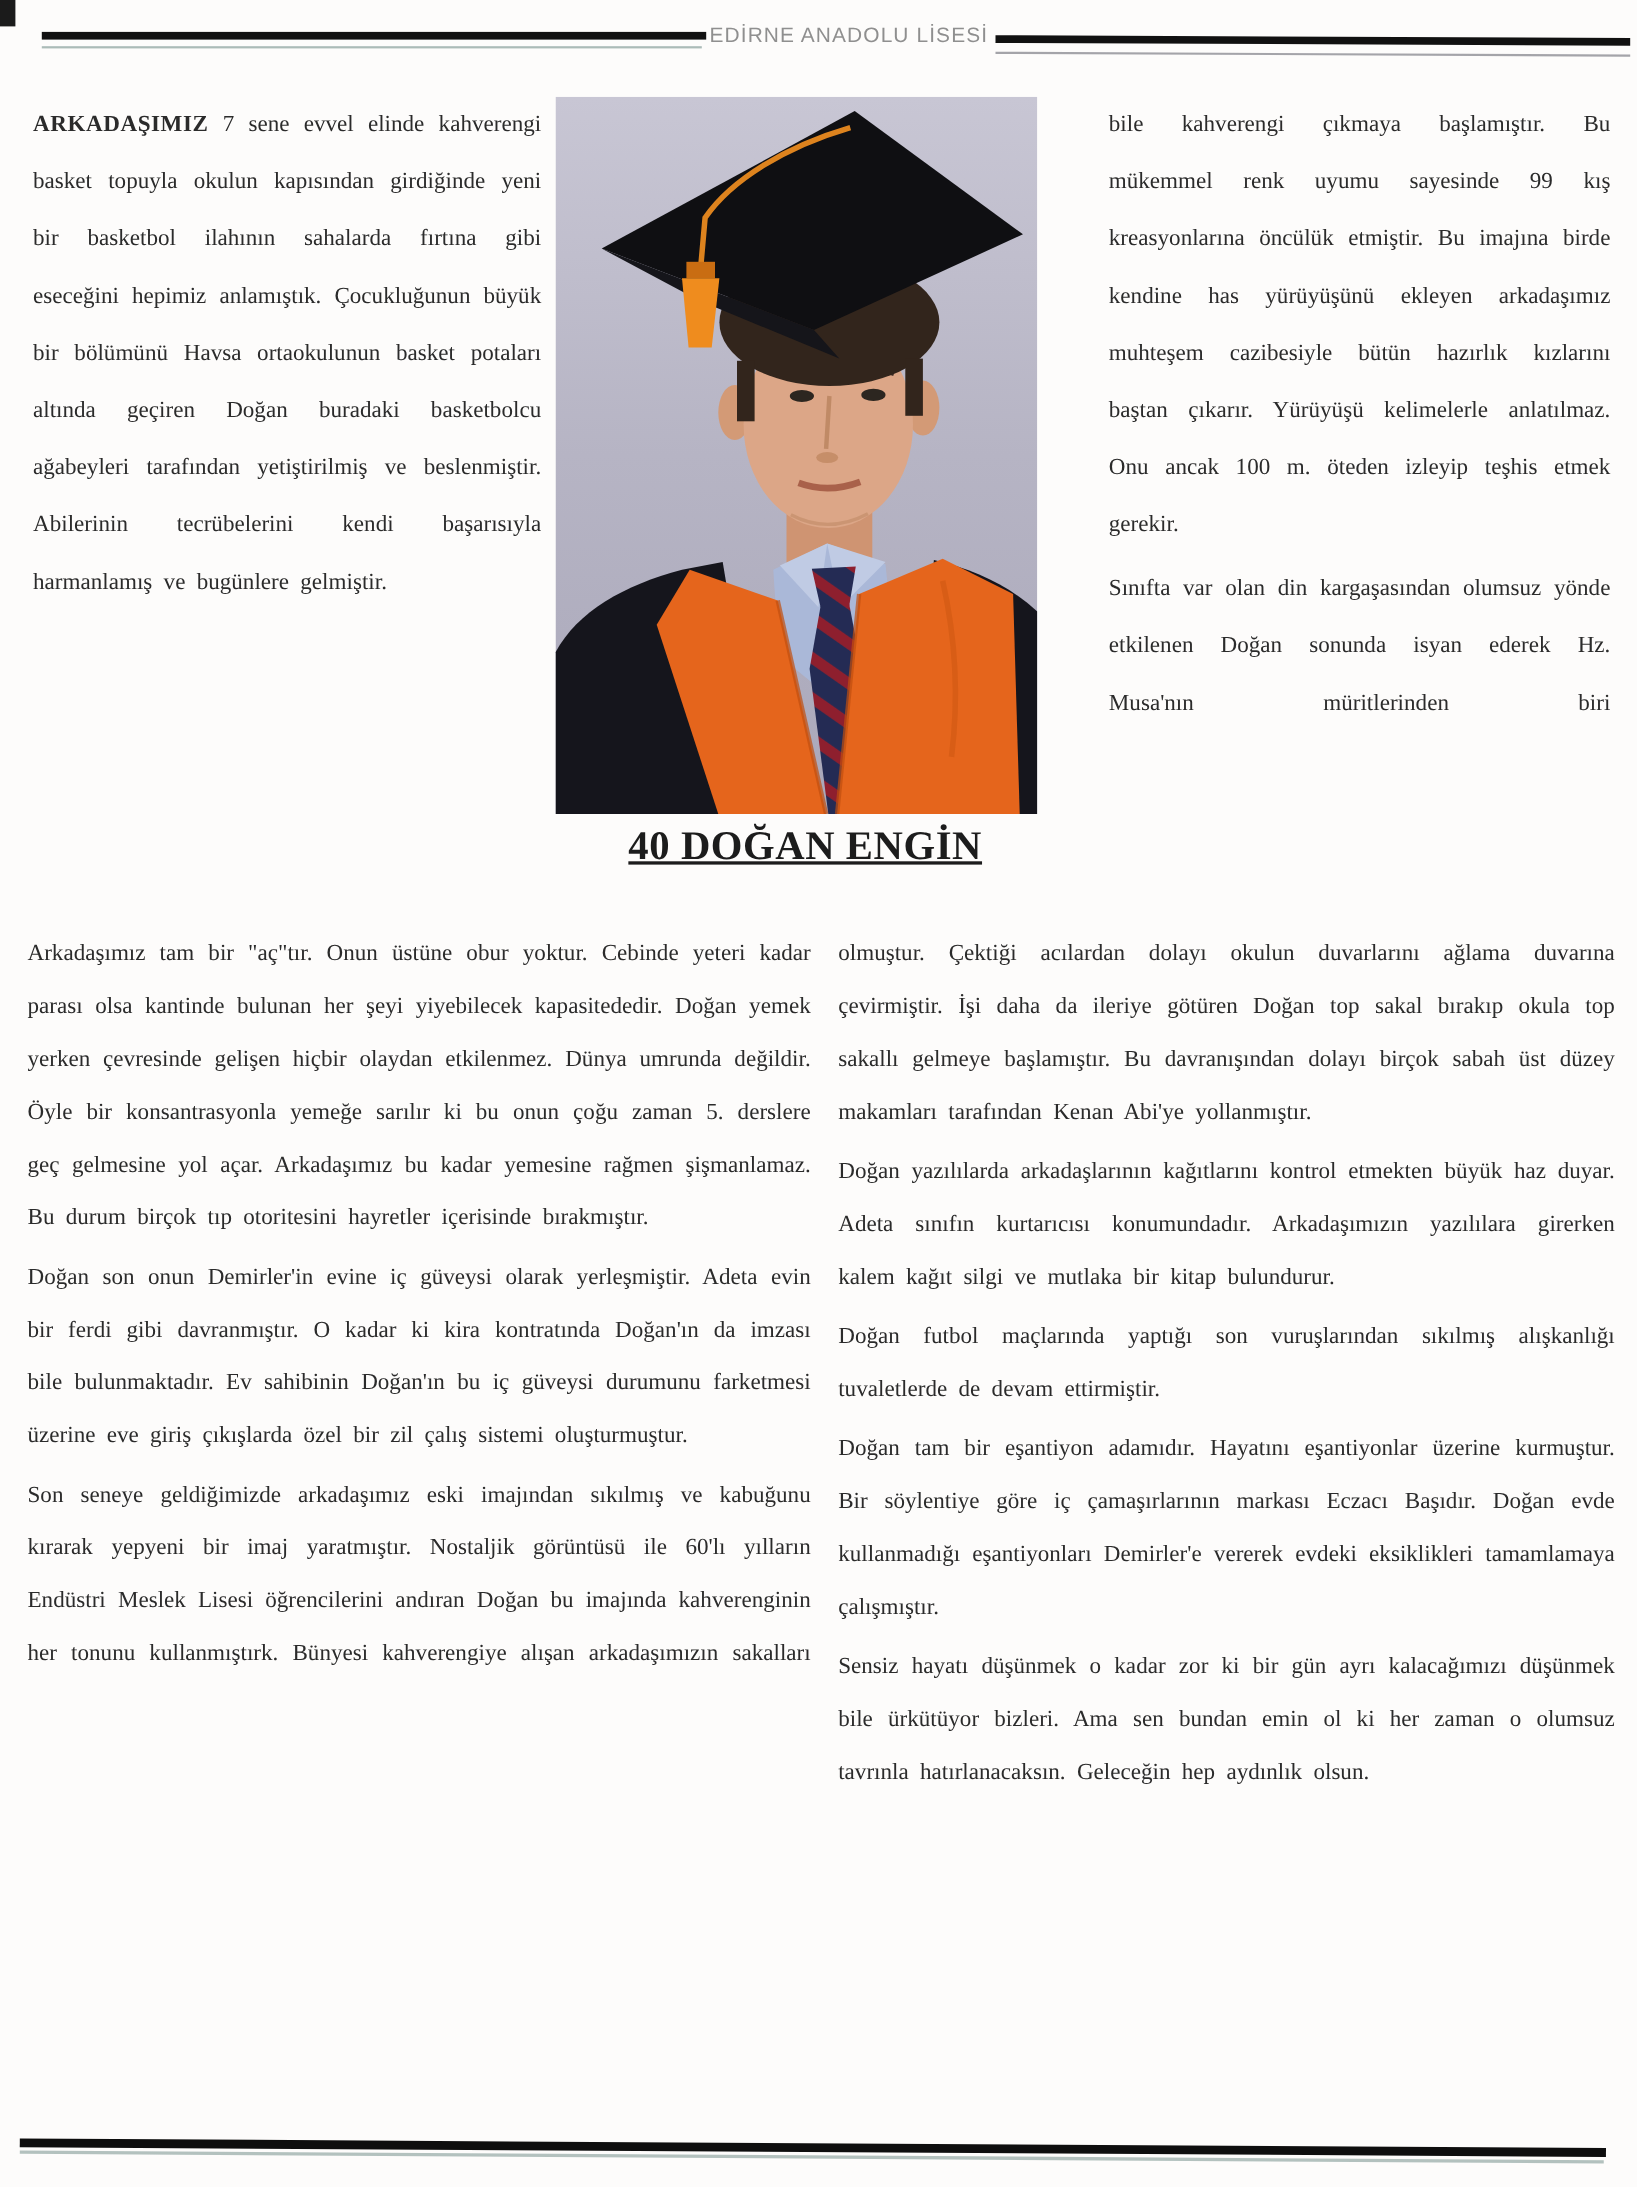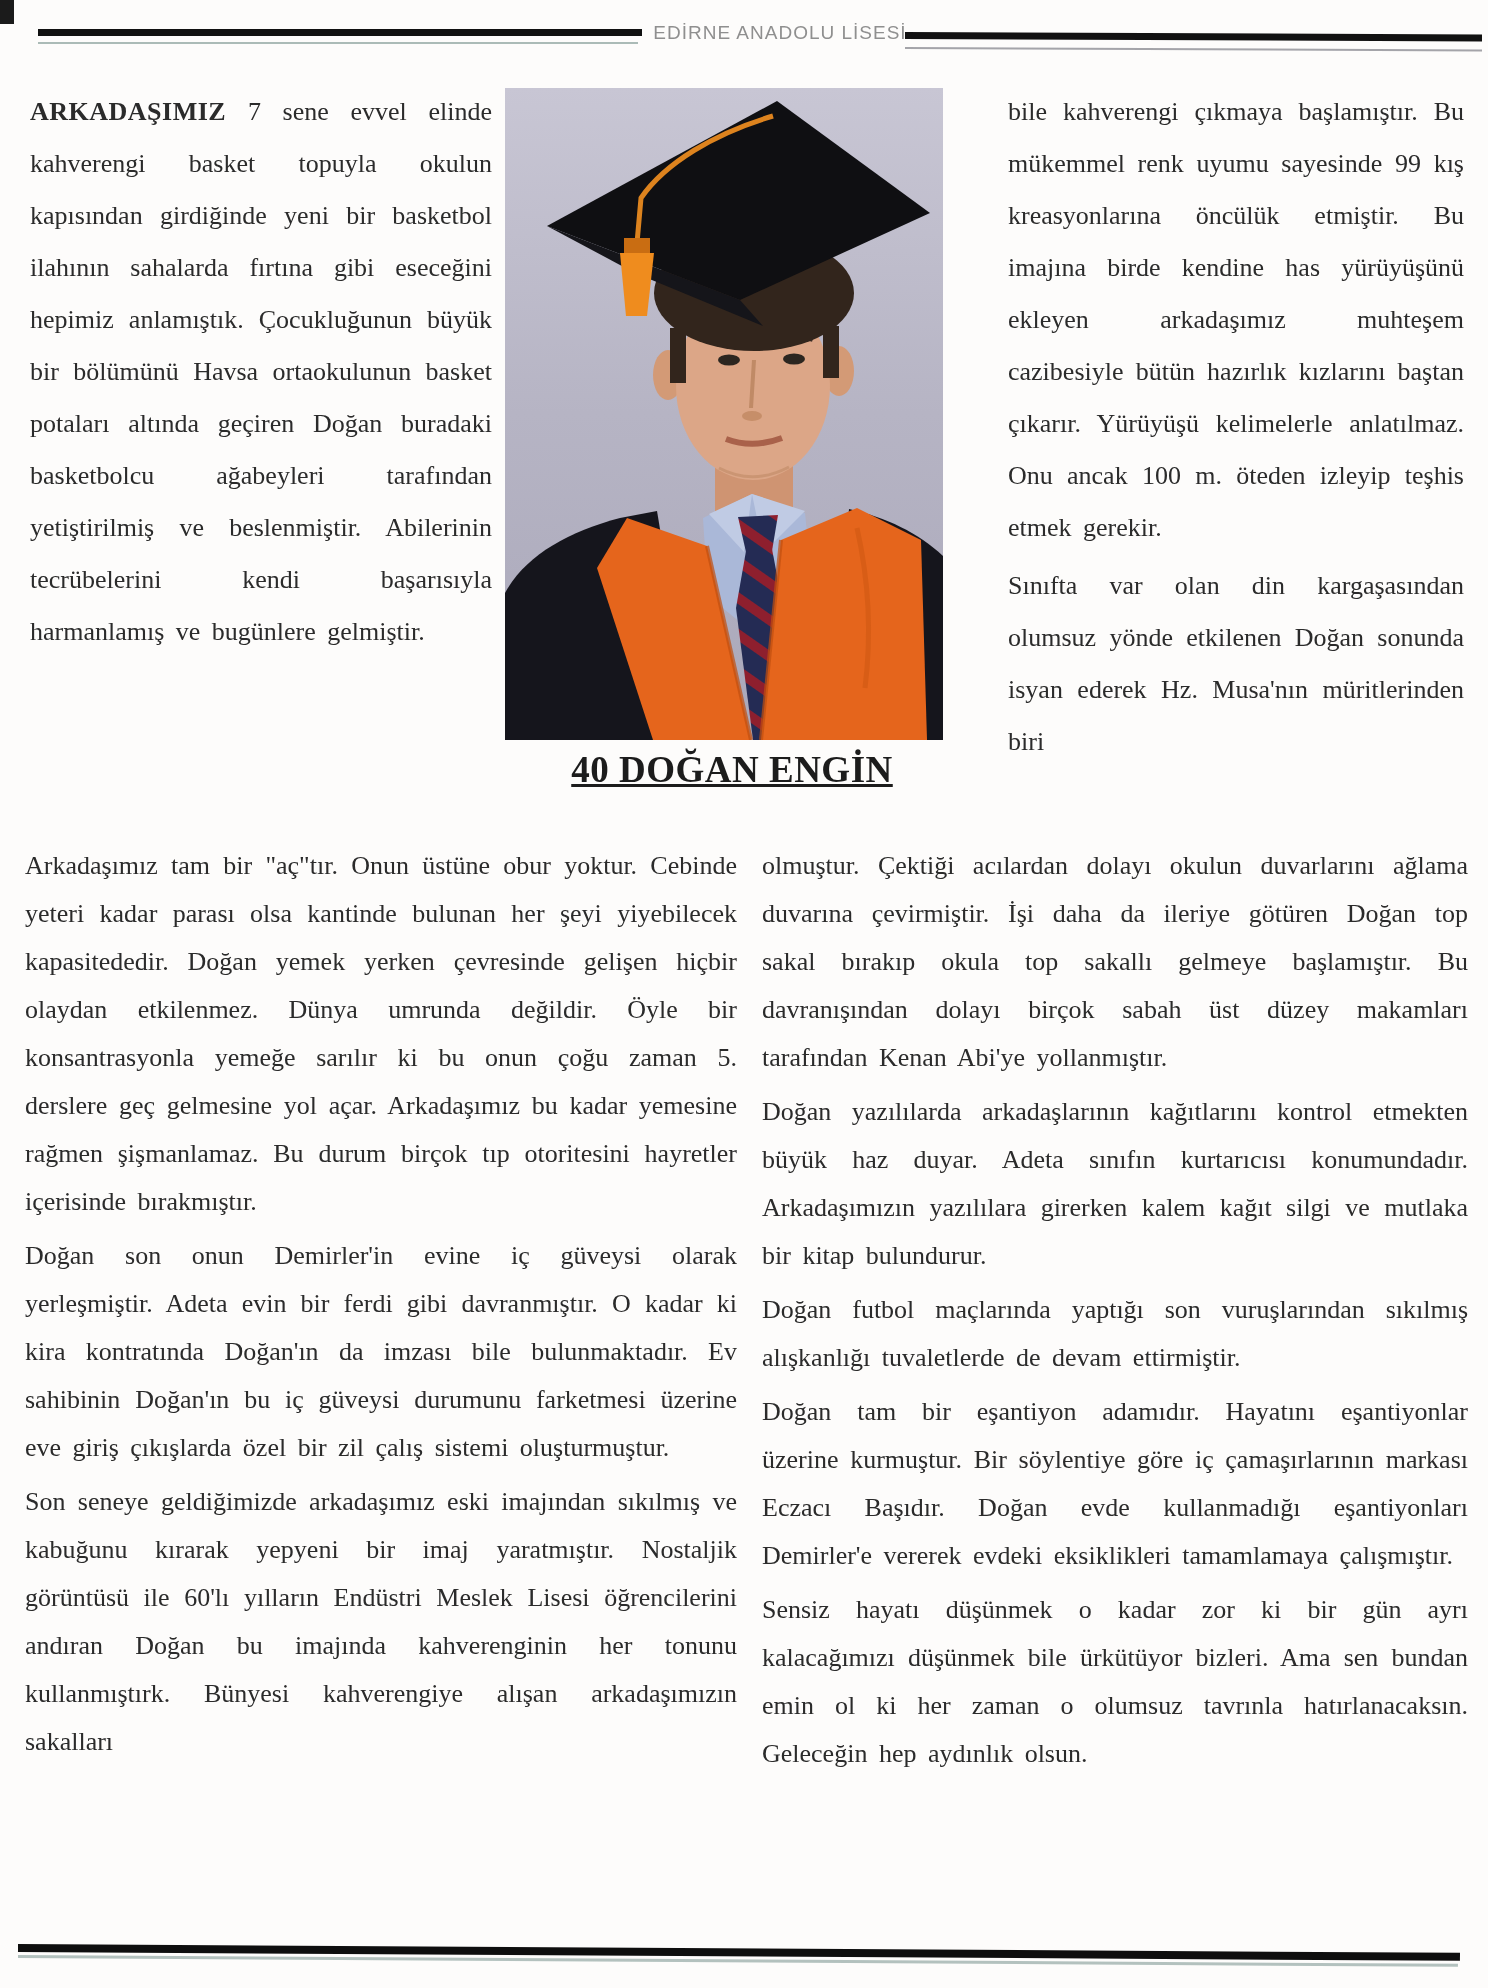--- a/index.html
+++ b/index.html
@@ -14,29 +14,29 @@
   
   .corner-mark{left:0;top:0;width:14px;height:24px;background:#1b1b1b;}
   .rule{background:#111;height:7px;}
   .rule-thin{height:2px;background:#96aaa6;opacity:.8;}
   .rule-left{left:38px;top:29px;width:604px;}
   .rule-left-thin{left:38px;top:42px;width:600px;}
   .rule-right{left:905px;top:32px;width:577px;transform:rotate(0.25deg);transform-origin:left center;}
   .rule-right-thin{left:905px;top:47px;width:577px;background:#8d8d95;transform:rotate(0.25deg);transform-origin:left center;}
   .school-name{
     left:645px;top:22px;width:270px;
-    text-align:center;
+    text-align:left;
     font-family:"Liberation Sans", sans-serif;
     font-size:19px;letter-spacing:1px;
     color:#8f8f8f;white-space:nowrap;
   }
   
   .col{
     color:#2b2b2b;
-    font-size:26px;
+    font-size:21px;
     text-align:justify;
     word-spacing:5px;
   }
   .col p{margin:0 0 6px 0;}
   .col-top-left{left:30px;top:86px;width:462px;line-height:52px;}
   .col-top-right{left:1008px;top:86px;width:456px;line-height:52px;}
   .col-bottom-left{left:25px;top:842px;width:712px;line-height:48px;}
   .col-bottom-right{left:762px;top:842px;width:706px;line-height:48px;}
   .lead{font-weight:bold;letter-spacing:.5px;}
   .spread{text-align-last:justify;}

